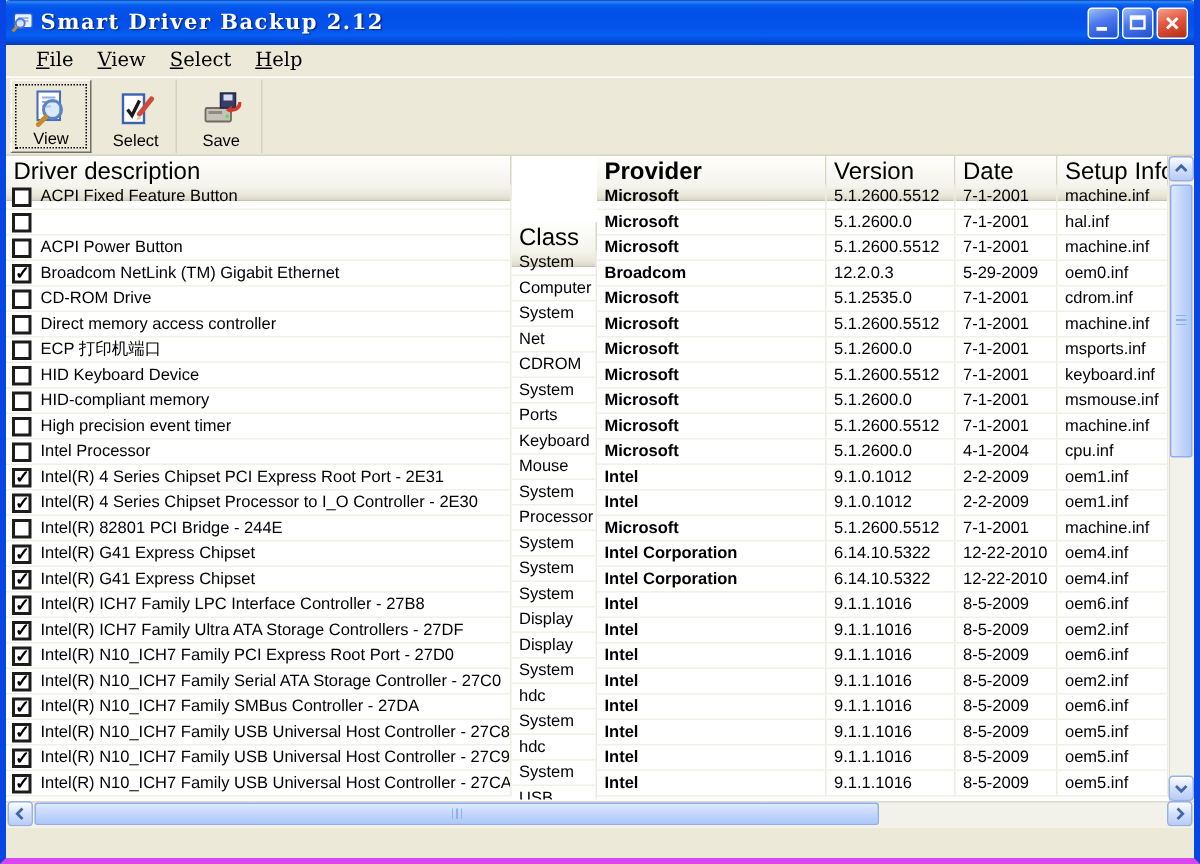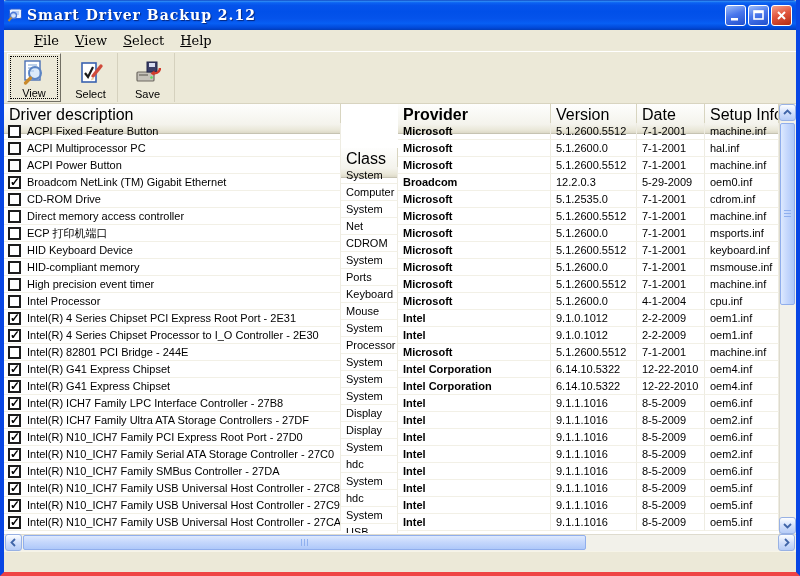--- a/index.html
+++ b/index.html
@@ -1,32 +1,32 @@
 <!DOCTYPE html>
 <html><head>
 <meta charset="utf-8">
 <style>
   html,body{margin:0;padding:0;background:#fff;font-family:"Liberation Sans",sans-serif;}
   .window{position:relative;width:800px;height:576px;box-sizing:border-box;
-    border-left:4px solid #0846E4;border-right:4px solid #0846E4;border-bottom:4px solid #ef4444;
+    border-left:4px solid #0846E4;border-right:4px solid #0846E4;border-bottom:4px solid #d946ef;
     background:#ECE9D8;overflow:hidden;}
   
   .titlebar{position:absolute;left:-4px;top:0;width:800px;height:30px;
     background:linear-gradient(180deg,#0B3DBB 0%,#2F8CF5 4%,#0C63F2 9%,#0553EB 18%,#0150E9 40%,#0553EB 62%,#075FF4 78%,#0148D8 93%,#013DB8 100%);
     border-radius:7px 7px 0 0;display:flex;align-items:center;}
   .app-icon{width:16px;height:16px;margin:0 4px 0 7px;flex:0 0 auto;}
   .title-text{color:#fff;font-family:"DejaVu Serif",serif;font-weight:bold;font-size:14px;
     letter-spacing:1px;text-shadow:1px 1px 1px #05277E;white-space:nowrap;}
   .win-controls{position:absolute;right:8px;top:5px;display:flex;gap:2px;}
   .wbtn{width:21px;height:21px;border:1px solid #fff;border-radius:3px;box-sizing:border-box;
     background:linear-gradient(160deg,#9CBCF8 0%,#4A77EC 45%,#2050CE 100%);
     display:flex;align-items:center;justify-content:center;}
   .wbtn.close{background:linear-gradient(160deg,#F4A08B 0%,#E25740 45%,#B32B12 100%);}
   
-  .menubar{position:absolute;left:16px;top:30px;width:706px;height:21px;background:#ECE9D8;
+  .menubar{position:absolute;left:6px;top:30px;width:706px;height:21px;background:#ECE9D8;
     display:flex;align-items:center;padding-left:6px;box-sizing:border-box;}
   .menu-item{font-family:"DejaVu Serif",serif;font-size:13px;color:#000;padding:1px 8px;white-space:nowrap;}
   .mkey{text-decoration:underline;}
   
   .toolbar{position:absolute;left:0;top:51px;width:792px;height:53px;background:#ECE9D8;
     border-top:1px solid #FFFFFF;box-sizing:border-box;display:flex;align-items:stretch;
     border-bottom:1px solid #D8D4C0;}
   .tbtn{width:54px;margin:1px 0 1px 3px;display:flex;flex-direction:column;align-items:center;
     justify-content:flex-end;padding-bottom:2px;box-sizing:border-box;position:relative;
     border-right:1px solid #D5D1BE;}
@@ -167,21 +167,20 @@
           </div>
           <div class="cell c1">System</div>
           <div class="cell c2">Microsoft</div>
           <div class="cell c3">5.1.2600.5512</div>
           <div class="cell c4">7-1-2001</div>
           <div class="cell c5">machine.inf</div>
         </div>
         <div class="row">
           <div class="cell desc c0">
             <span class="cb"></span>
-            <span>ACPI Multiprocessor PC</span>
           </div>
           <div class="cell c1">Computer</div>
           <div class="cell c2">Microsoft</div>
           <div class="cell c3">5.1.2600.0</div>
           <div class="cell c4">7-1-2001</div>
           <div class="cell c5">hal.inf</div>
         </div>
         <div class="row">
           <div class="cell desc c0">
             <span class="cb"></span>

